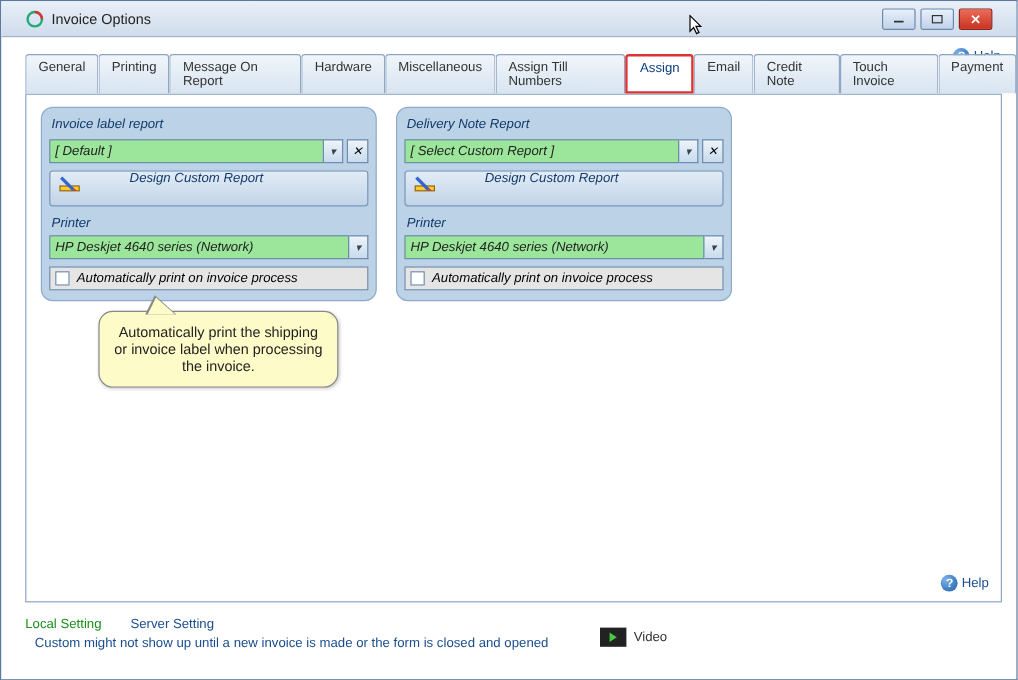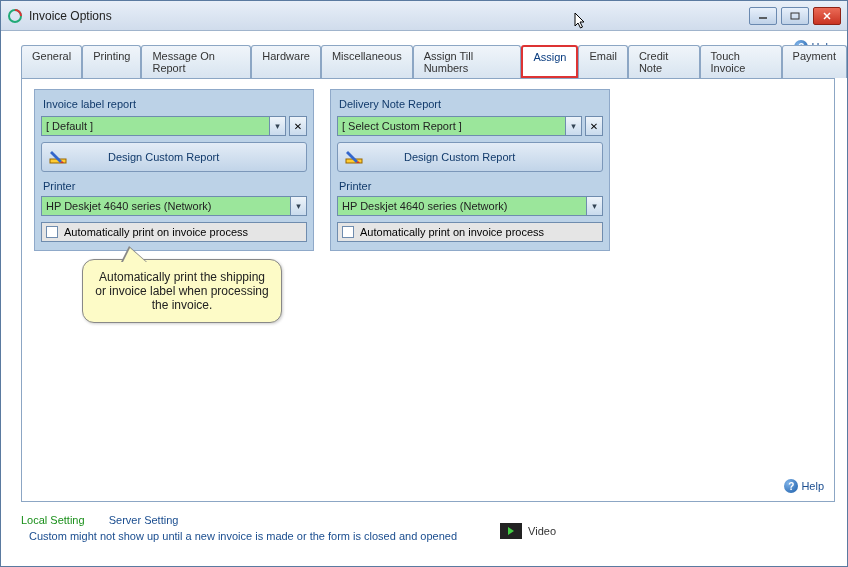--- a/index.html
+++ b/index.html
@@ -12,21 +12,21 @@
     height: 567px;
     overflow: hidden;
     border: 1px solid #5a7aa0;
   }
   
   .titlebar {
     height: 30px;
     background: linear-gradient(to bottom, #e8eff8 0%, #d0dcec 100%);
     display: flex;
     align-items: center;
-    padding: 0 6px;
+    padding: 0 20px;
     border-bottom: 1px solid #a0b4cc;
   }
   .app-icon {
     width: 16px; height: 16px; margin-right: 6px;
     position: relative;
   }
   .app-icon svg { width: 16px; height: 16px; }
   .title-text { font-size: 12px; color: #222; flex: 1; }
   .win-controls { display: flex; gap: 4px; }
   .win-btn {
@@ -92,23 +92,24 @@
     background: #fff;
     position: relative;
     height: 424px;
     padding: 10px 12px;
     border-top: 1px solid #8ca6c4;
   }
   .groupbox {
     border: 1px solid #8fa9c9;
     background: #bcd2e7;
     width: 280px;
-    border-radius: 0;
+    border-radius: 10px;
     padding: 6px 6px 8px 6px;
     position: absolute;
+    font-style: italic;
   }
   .groupbox.left { top: 10px; left: 12px; }
   .groupbox.right { top: 10px; left: 308px; }
   .group-title {
     font-size: 11px;
     color: #113a6b;
     margin: 2px 0 6px 2px;
   }
   .combo-row {
     display: flex;
@@ -142,21 +143,21 @@
     display: flex; align-items: center; justify-content: center;
     cursor: pointer;
     font-size: 10px;
   }
   .design-btn {
     width: 100%;
     height: 30px;
     border: 1px solid #7b97b9;
     background: linear-gradient(to bottom, #e3ecf6, #c1d4e8);
     border-radius: 3px;
-    display: flex; align-items: center;
+    display: flex; 
     cursor: pointer;
     padding: 0 6px;
     margin-bottom: 8px;
   }
   .design-icon {
     width: 20px; height: 20px; margin-right: 40px;
   }
   .design-btn span.label { font-size: 11px; color: #113a6b; }
   .print-label {
     font-size: 11px; color: #113a6b;

